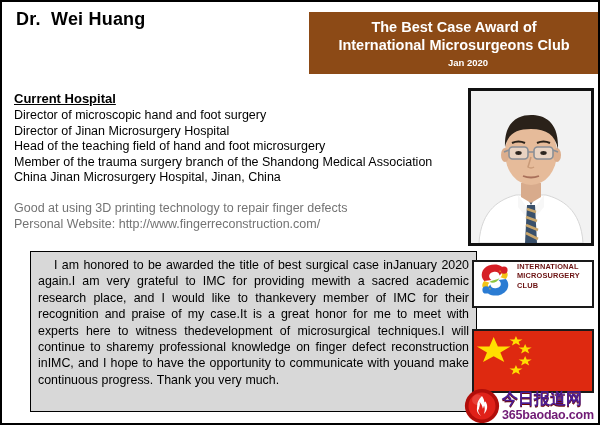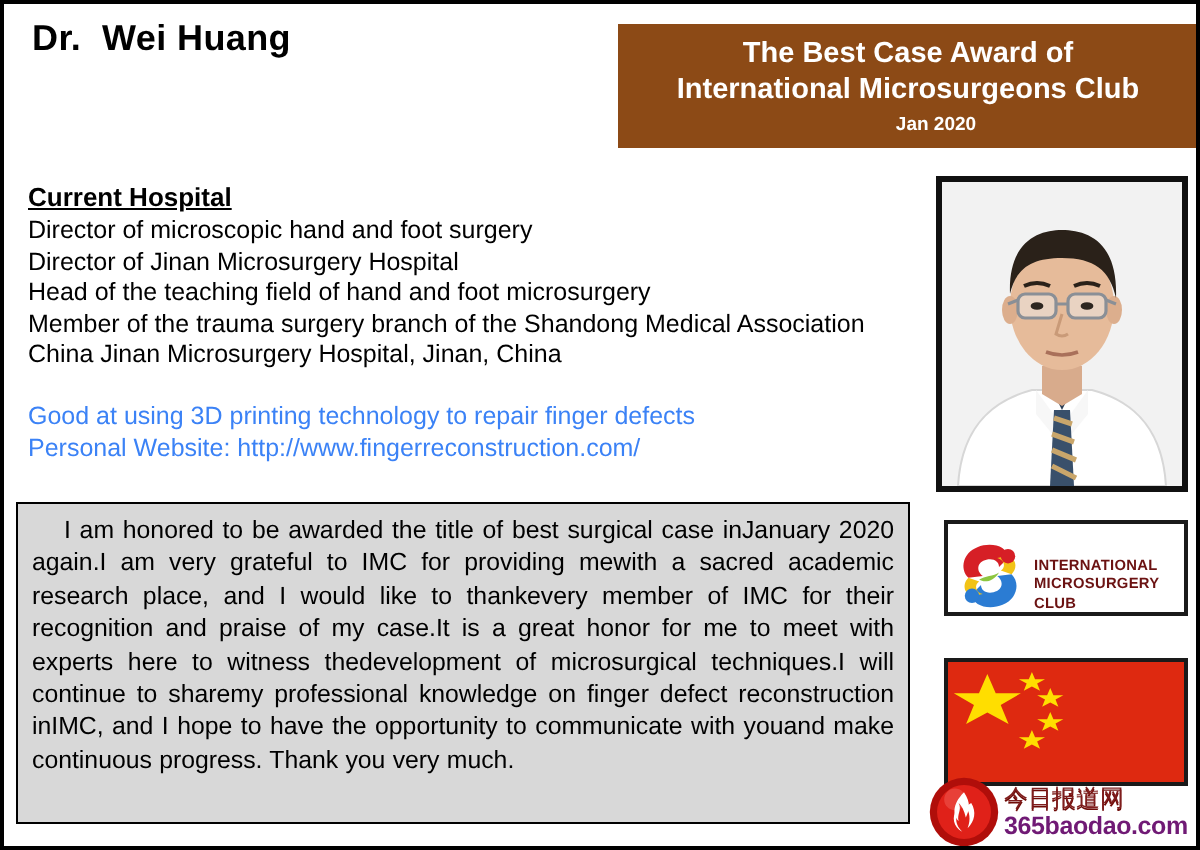--- a/index.html
+++ b/index.html
@@ -84,29 +84,29 @@
 
   
   #extra-block {
     position: absolute;
     left: 12px;
     top: 198px;
     width: 450px;
   }
   .extra-line {
     font-size: 12.5px;
-    color: #3b82f6;
+    color: #737373;
     line-height: 16px;
     white-space: nowrap;
   }
 
   
   #quote-box {
     position: absolute;
-    left: 6px;
+    left: 28px;
     top: 249px;
     width: 447px;
     height: 161px;
     background: #d8d8d8;
     border: 1px solid #000000;
     box-sizing: border-box;
     padding: 5px 7px 4px 7px;
   }
   #quote-text {
     font-size: 12.4px;
@@ -136,21 +136,21 @@
   #imc-box {
     position: absolute;
     left: 470px;
     top: 258px;
     width: 122px;
     height: 48px;
     border: 2px solid #1a1a1a;
     background: #ffffff;
     box-sizing: border-box;
     display: flex;
-    align-items: flex-end;
+    align-items: flex-start;
     padding: 0 3px;
   }
   #imc-mark { width: 36px; height: 36px; flex: 0 0 36px; }
   #imc-words {
     margin-left: 4px;
     font-size: 7.4px;
     font-weight: bold;
     line-height: 9.4px;
     color: #6b1212;
     letter-spacing: 0.15px;
@@ -176,23 +176,23 @@
     left: 462px;
     top: 385px;
     width: 136px;
     height: 38px;
     display: flex;
     align-items: center;
   }
   #wm-badge { width: 36px; height: 36px; flex: 0 0 36px; }
   #wm-texts { margin-left: 2px; line-height: 1; }
   #wm-cn {
-    font-size: 12px;
-    font-weight: normal;
-    color: #7f1d1d;
+    font-size: 16px;
+    font-weight: bold;
+    color: #4c1d95;
     letter-spacing: 0px;
     white-space: nowrap;
     text-shadow: 0 1px 0 #6e0a06;
   }
   #wm-en {
     font-size: 12.5px;
     font-weight: bold;
     color: #701a75;
     letter-spacing: -0.2px;
     white-space: nowrap;

